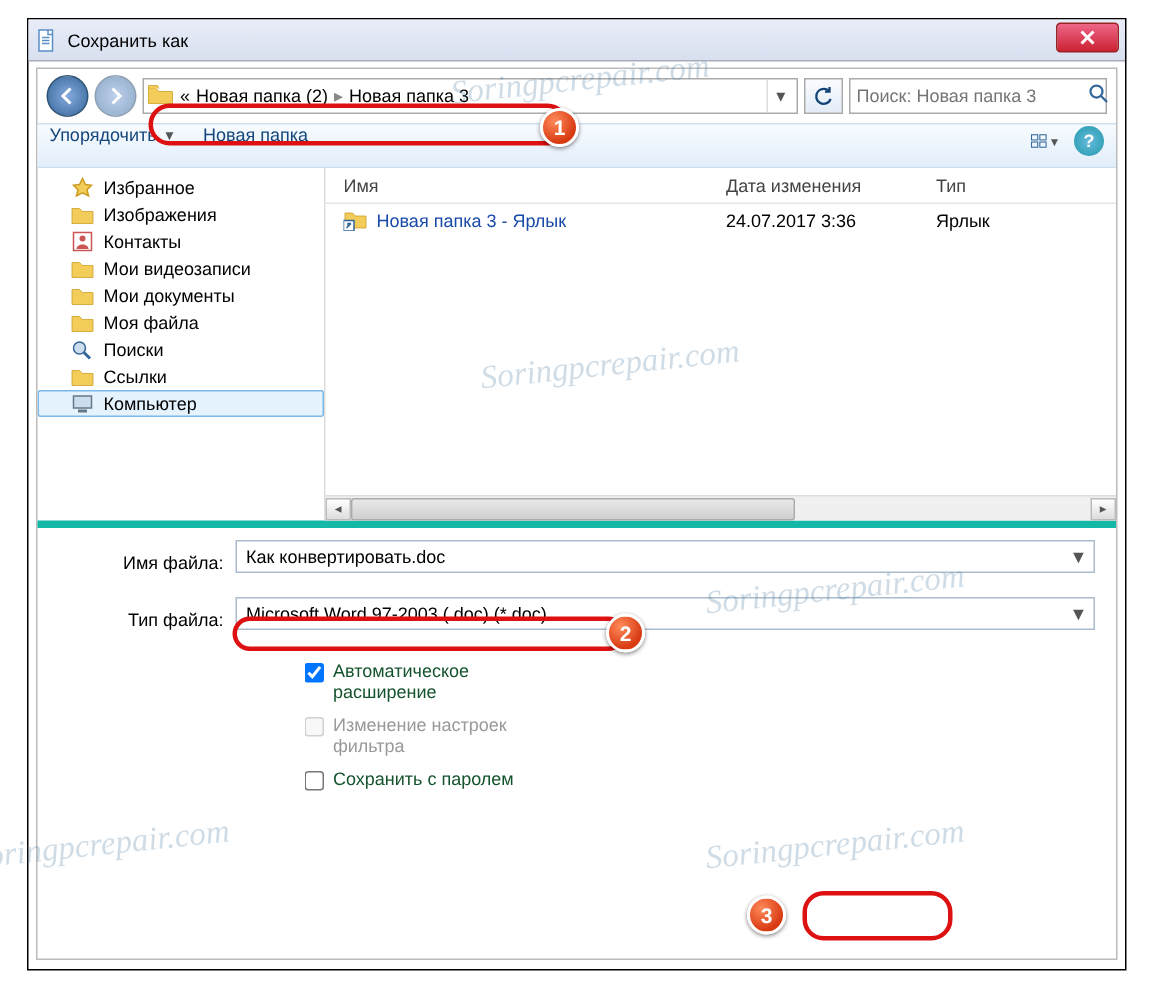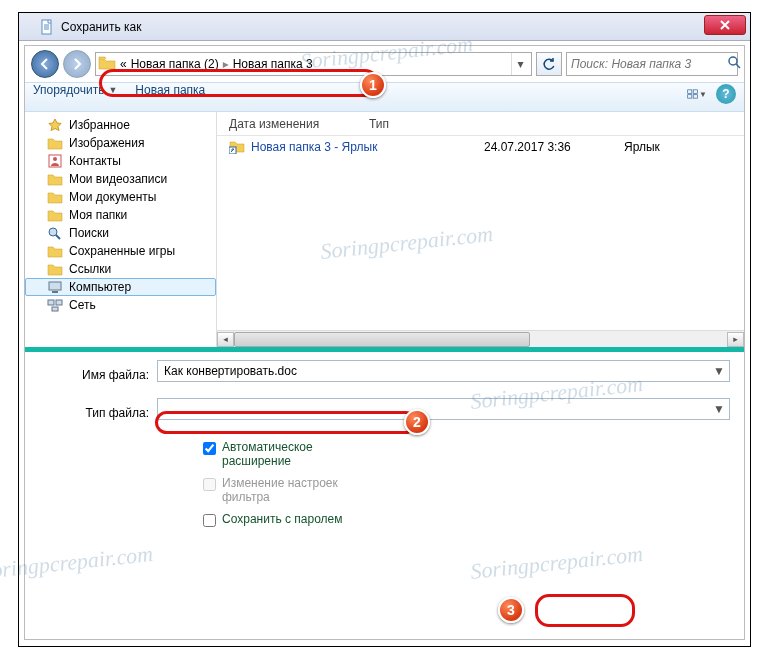--- a/index.html
+++ b/index.html
@@ -1,33 +1,33 @@
 <!DOCTYPE html>
 <html><head>
 <meta charset="utf-8">
 <style>
 *{box-sizing:border-box;margin:0;padding:0;font-family:"Segoe UI",Tahoma,sans-serif;font-size:12px}
 body{background:#fff;width:769px;height:659px;position:relative;overflow:hidden}
 .outer{position:absolute;left:18px;top:12px;width:733px;height:635px;border:1px solid #000;background:#fff}
-.titlebar{height:28px;background:linear-gradient(#e8ecf7,#d8e0f0);border-bottom:1px solid #aab;display:flex;align-items:center;padding:0 20px;position:relative}
+.titlebar{height:28px;background:linear-gradient(#e8ecf7,#d8e0f0);border-bottom:1px solid #aab;display:flex;align-items:center;padding:0 4px;position:relative}
 .title-icon{width:16px;height:16px;margin-right:6px;display:inline-block}
 .title-icon svg{width:16px;height:16px}
 .title-text{color:#000}
 .close-btn{position:absolute;right:4px;top:2px;width:42px;height:20px;background:linear-gradient(#e68,#c23);border:1px solid #922;border-radius:3px;display:flex;align-items:center;justify-content:center;color:#fff;font-weight:bold}
 .inner{margin:4px 5px 5px 5px;border:1px solid #bbb;background:#fff;height:calc(100% - 38px);display:flex;flex-direction:column}
 .navrow{height:36px;display:flex;align-items:center;padding:2px 6px;gap:4px}
 .navbtn{width:28px;height:28px;border-radius:50%;background:radial-gradient(#8ad,#369);display:flex;align-items:center;justify-content:center;color:#fff;border:1px solid #357}
 .addrbar{flex:1;height:24px;border:1px solid #aaa;background:#fff;display:flex;align-items:center;padding:0 2px;position:relative}
 .addrbar .folder-icon{width:18px;height:16px;margin-right:4px}
 .addrbar .bc{color:#000;white-space:nowrap}
 .addrbar .sep{margin:0 4px;color:#888}
 .addr-drop{width:18px;height:22px;display:flex;align-items:center;justify-content:center;border-left:1px solid #ddd;color:#555}
 .refresh{width:26px;height:24px;border:1px solid #aaa;background:linear-gradient(#fafcff,#e3ecf7);display:flex;align-items:center;justify-content:center;color:#147}
 .searchbox{width:172px;height:24px;border:1px solid #aaa;background:#fff;display:flex;align-items:center;padding:0 4px}
-.searchbox input{border:none;outline:none;flex:1;color:#6d28d9;font-style:italic;background:transparent}
+.searchbox input{border:none;outline:none;flex:1;color:#6d28d9;background:transparent}
 .searchbox .sicon{color:#369}
 .toolbar{height:30px;background:linear-gradient(#f7fbff,#e2eef9);border-top:1px solid #cde;border-bottom:1px solid #cde;display:flex;align-items:flex-start;padding:0 8px;gap:18px}
 .toolbar .tbtn{color:#14467a;display:flex;align-items:center;gap:4px}
 .toolbar .right{margin-left:auto;display:flex;align-items:center;gap:8px}
 .iconbtn{width:22px;height:22px;display:flex;align-items:center;justify-content:center;border:1px solid transparent;border-radius:2px}
 .help{width:20px;height:20px;border-radius:50%;background:radial-gradient(#6bd,#29a);color:#fff;display:flex;align-items:center;justify-content:center;font-weight:bold}
 .content{flex:0 0 240px;display:flex;border-bottom:5px solid #14b8a6}
 .sidebar{width:192px;border-right:1px solid #ddd;padding:4px 0;overflow:hidden}
 .sidebar .item{display:flex;align-items:center;padding:2px 4px 2px 22px;gap:6px;white-space:nowrap;overflow:hidden;height:18px}
 .sidebar .item .ficon{width:16px;height:14px;flex-shrink:0}
@@ -183,59 +183,46 @@
           <div class="item">
             <span class="ficon"><svg viewBox="0 0 16 14">
                 <path fill="#f3cd5a" stroke="#cc9a1f" stroke-width=".5" d="M1 3h5l2 2h7v8H1z"></path>
               </svg></span>
             <span>Мои документы</span>
           </div>
           <div class="item">
             <span class="ficon"><svg viewBox="0 0 16 14">
                 <path fill="#f3cd5a" stroke="#cc9a1f" stroke-width=".5" d="M1 3h5l2 2h7v8H1z"></path>
               </svg></span>
-            <span>Моя папки</span>
+            <span>Моя файла</span>
           </div>
           <div class="item">
             <span class="ficon"><svg viewBox="0 0 16 14">
                 <circle cx="6" cy="6" r="4" fill="#cde" stroke="#369"></circle>
                 <line x1="9" y1="9" x2="13" y2="13" stroke="#369" stroke-width="2"></line>
               </svg></span>
             <span>Поиски</span>
           </div>
           <div class="item">
             <span class="ficon"><svg viewBox="0 0 16 14">
                 <path fill="#f3cd5a" stroke="#cc9a1f" stroke-width=".5" d="M1 3h5l2 2h7v8H1z"></path>
               </svg></span>
-            <span>Сохраненные игры</span>
-          </div>
-          <div class="item">
-            <span class="ficon"><svg viewBox="0 0 16 14">
-                <path fill="#f3cd5a" stroke="#cc9a1f" stroke-width=".5" d="M1 3h5l2 2h7v8H1z"></path>
-              </svg></span>
             <span>Ссылки</span>
           </div>
           <div class="item sel">
             <span class="ficon"><svg viewBox="0 0 16 14">
                 <rect x="2" y="2" width="12" height="8" fill="#cde" stroke="#678"></rect>
                 <rect x="5" y="11" width="6" height="2" fill="#678"></rect>
               </svg></span>
             <span>Компьютер</span>
           </div>
-          <div class="item">
-            <span class="ficon"><svg viewBox="0 0 16 14">
-                <rect x="1" y="2" width="6" height="5" fill="#cde" stroke="#678"></rect>
-                <rect x="9" y="2" width="6" height="5" fill="#cde" stroke="#678"></rect>
-                <rect x="5" y="9" width="6" height="4" fill="#cde" stroke="#678"></rect>
-              </svg></span>
-            <span>Сеть</span>
-          </div>
         </div>
       <div class="filepane">
         <div class="filehead">
+          <div class="col col-name">Имя</div>
           <div class="col col-date">Дата изменения</div>
           <div class="col col-type">Тип</div>
         </div>
         <div class="filerow">
           <div class="cell col-name">
             <span>
               <svg width="16" height="16" viewBox="0 0 16 16">
                   <path class="folder-svg" d="M1 4h5l2 2h7v8H1z"></path>
                   <rect x="0" y="9" width="7" height="7" fill="#fff" stroke="#369"></rect>
                   <path d="M2 14l3-3M5 11h-2v2" fill="none" stroke="#369" stroke-width="1"></path>
@@ -260,20 +247,21 @@
       <div class="frow">
         <div class="flabel">Имя файла:</div>
         <div class="finput">
           <span>Как конвертировать.doc</span>
           <div class="dd">▼</div>
         </div>
       </div>
       <div class="frow">
         <div class="flabel">Тип файла:</div>
         <div class="finput">
+          <span>Microsoft Word 97-2003 (.doc) (*.doc)</span>
           <div class="dd">▼</div>
         </div>
       </div>
       <div class="opts">
         <div class="chk">
           <input type="checkbox" checked="" style="">
           <span class="lbl">Автоматическое расширение</span>
         </div>
         <div class="chk disabled">
           <input type="checkbox" disabled="" style="">

